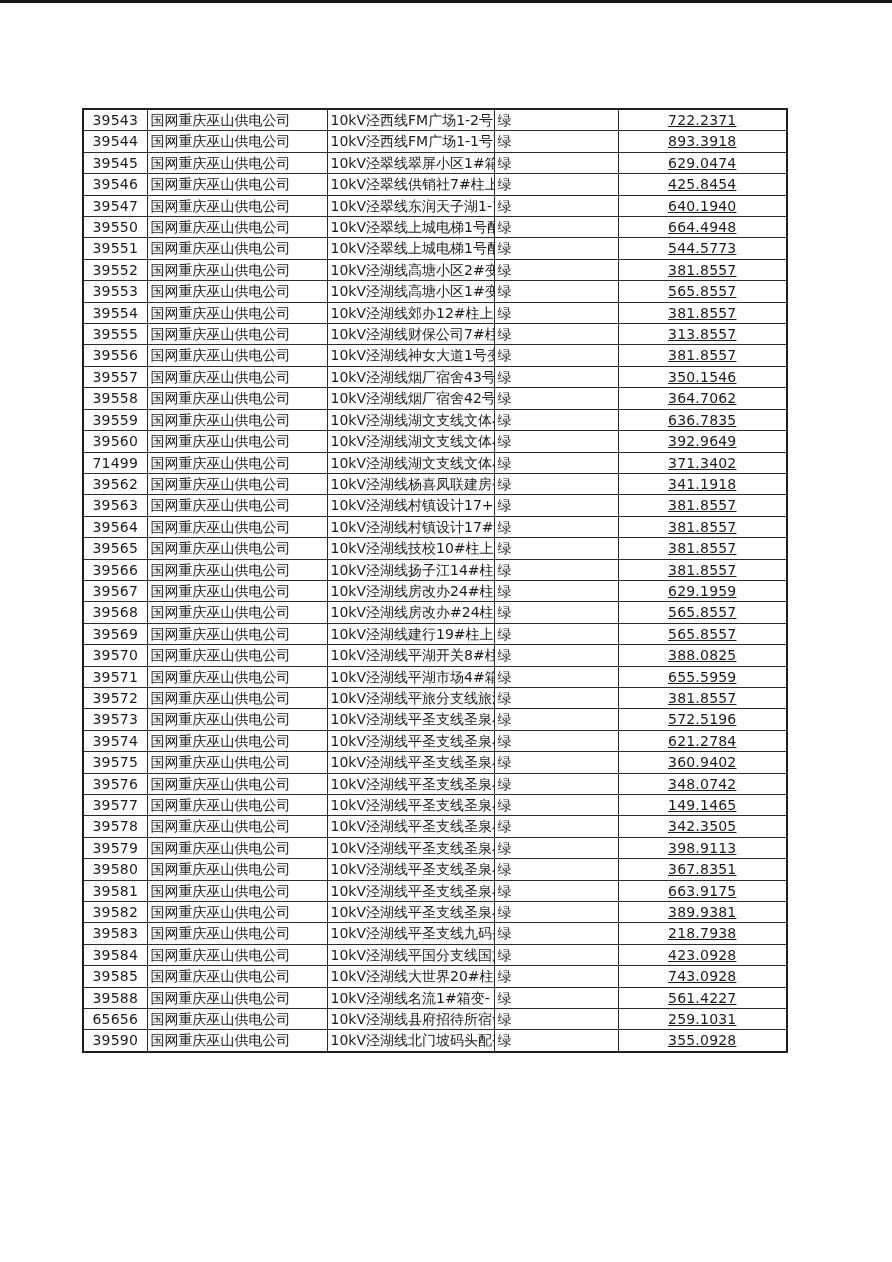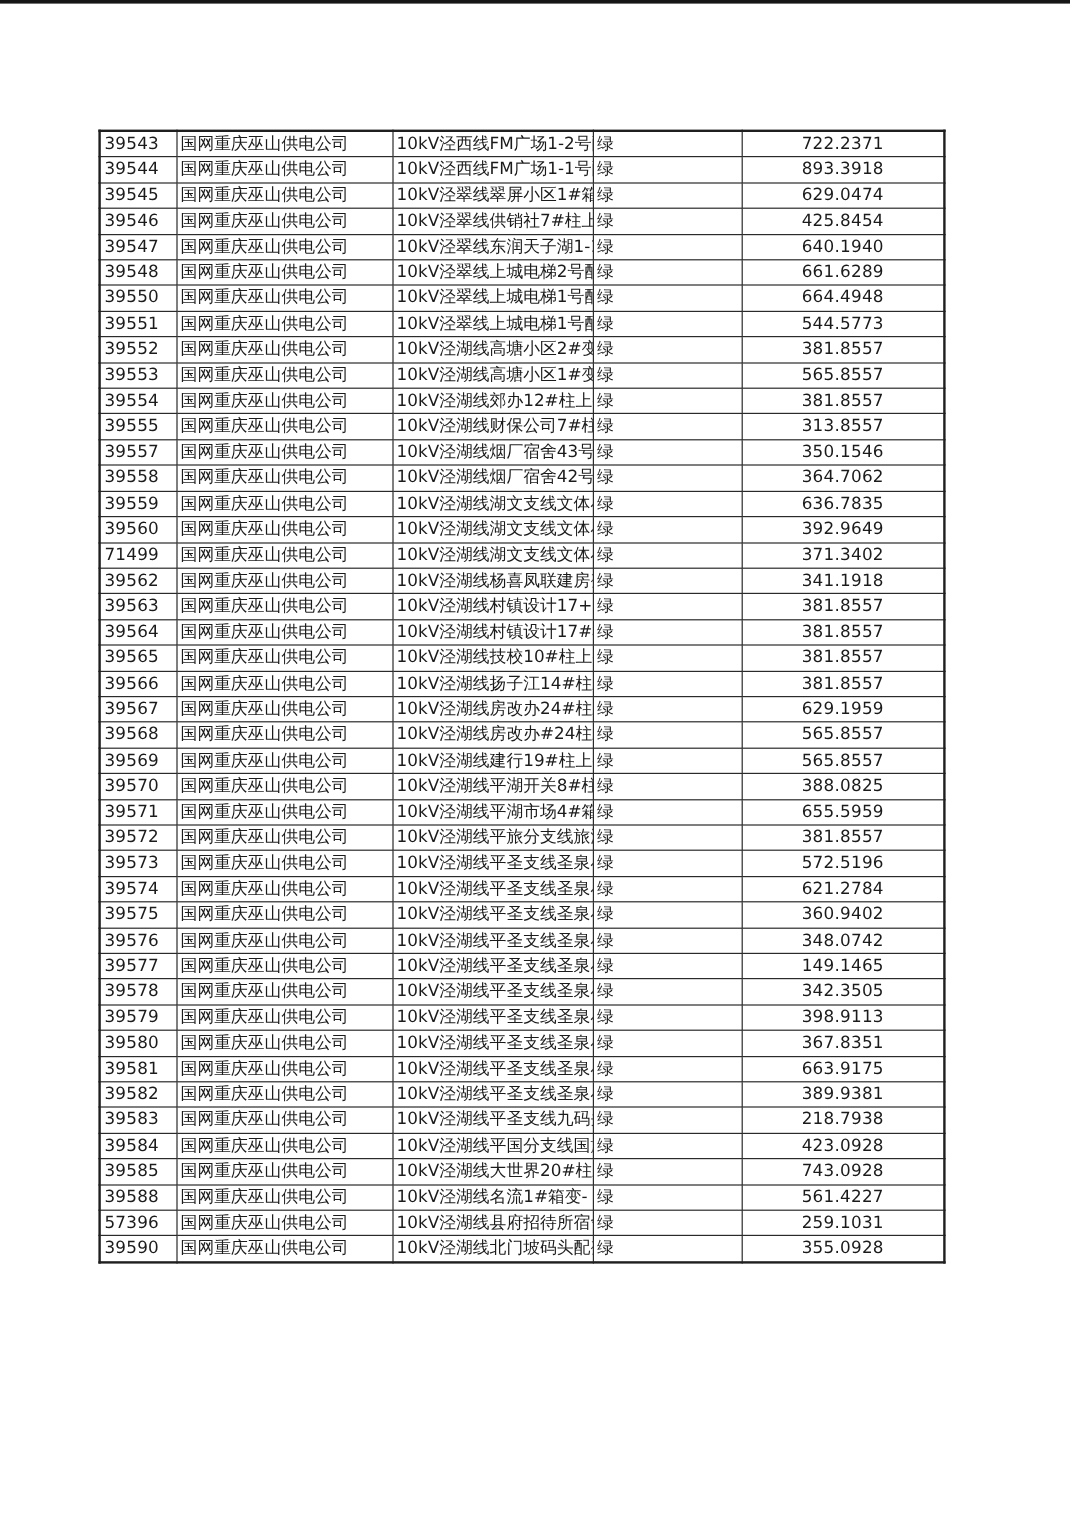--- a/index.html
+++ b/index.html
@@ -35,25 +35,25 @@
   table.data-table td {
     border: 1px solid #2b2b2b;
     height: 20.4px;
     padding: 0 3px;
     font-size: 14px;
     line-height: 20.4px;
     color: #1b1b1b;
     white-space: nowrap;
     overflow: hidden;
   }
-  td.td-id     { text-align: left; letter-spacing: 0.2px; margin-top: 40px; }
+  td.td-id     { text-align: center; letter-spacing: 0.2px; margin-top: 40px; }
   td.td-company{ text-align: left; }
   td.td-desc   { text-align: left; padding-right: 0; }
   td.td-status { text-align: left; }
-  td.td-value  { text-align: center; letter-spacing: 0.2px; }
+  td.td-value  { text-align: center; letter-spacing: 0.2px; text-decoration: underline; }
 </style>
 </head>
 <body>
 
 <div class="page">
   <div class="top-edge"></div>
 
   <table class="data-table">
     <colgroup>
       <col style="width:64px">
@@ -92,27 +92,20 @@
           <td class="td-value">425.8454</td>
         </tr>
         <tr>
           <td class="td-id">39547</td>
           <td class="td-company">国网重庆巫山供电公司</td>
           <td class="td-desc">10kV泾翠线东润天子湖1-1号</td>
           <td class="td-status">绿</td>
           <td class="td-value">640.1940</td>
         </tr>
         <tr>
-          <td class="td-id">39548</td>
-          <td class="td-company">国网重庆巫山供电公司</td>
-          <td class="td-desc">10kV泾翠线上城电梯2号配</td>
-          <td class="td-status">绿</td>
-          <td class="td-value">661.6289</td>
-        </tr>
-        <tr>
           <td class="td-id">39550</td>
           <td class="td-company">国网重庆巫山供电公司</td>
           <td class="td-desc">10kV泾翠线上城电梯1号配</td>
           <td class="td-status">绿</td>
           <td class="td-value">664.4948</td>
         </tr>
         <tr>
           <td class="td-id">39551</td>
           <td class="td-company">国网重庆巫山供电公司</td>
           <td class="td-desc">10kV泾翠线上城电梯1号配</td>
@@ -141,20 +134,27 @@
           <td class="td-value">381.8557</td>
         </tr>
         <tr>
           <td class="td-id">39555</td>
           <td class="td-company">国网重庆巫山供电公司</td>
           <td class="td-desc">10kV泾湖线财保公司7#柱上</td>
           <td class="td-status">绿</td>
           <td class="td-value">313.8557</td>
         </tr>
         <tr>
+          <td class="td-id">39556</td>
+          <td class="td-company">国网重庆巫山供电公司</td>
+          <td class="td-desc">10kV泾湖线神女大道1号变</td>
+          <td class="td-status">绿</td>
+          <td class="td-value">381.8557</td>
+        </tr>
+        <tr>
           <td class="td-id">39557</td>
           <td class="td-company">国网重庆巫山供电公司</td>
           <td class="td-desc">10kV泾湖线烟厂宿舍43号箱</td>
           <td class="td-status">绿</td>
           <td class="td-value">350.1546</td>
         </tr>
         <tr>
           <td class="td-id">39558</td>
           <td class="td-company">国网重庆巫山供电公司</td>
           <td class="td-desc">10kV泾湖线烟厂宿舍42号箱</td>
@@ -351,21 +351,21 @@
           <td class="td-value">743.0928</td>
         </tr>
         <tr>
           <td class="td-id">39588</td>
           <td class="td-company">国网重庆巫山供电公司</td>
           <td class="td-desc">10kV泾湖线名流1#箱变-</td>
           <td class="td-status">绿</td>
           <td class="td-value">561.4227</td>
         </tr>
         <tr>
-          <td class="td-id">57396</td>
+          <td class="td-id">65656</td>
           <td class="td-company">国网重庆巫山供电公司</td>
           <td class="td-desc">10kV泾湖线县府招待所宿舍</td>
           <td class="td-status">绿</td>
           <td class="td-value">259.1031</td>
         </tr>
         <tr>
           <td class="td-id">39590</td>
           <td class="td-company">国网重庆巫山供电公司</td>
           <td class="td-desc">10kV泾湖线北门坡码头配变</td>
           <td class="td-status">绿</td>

